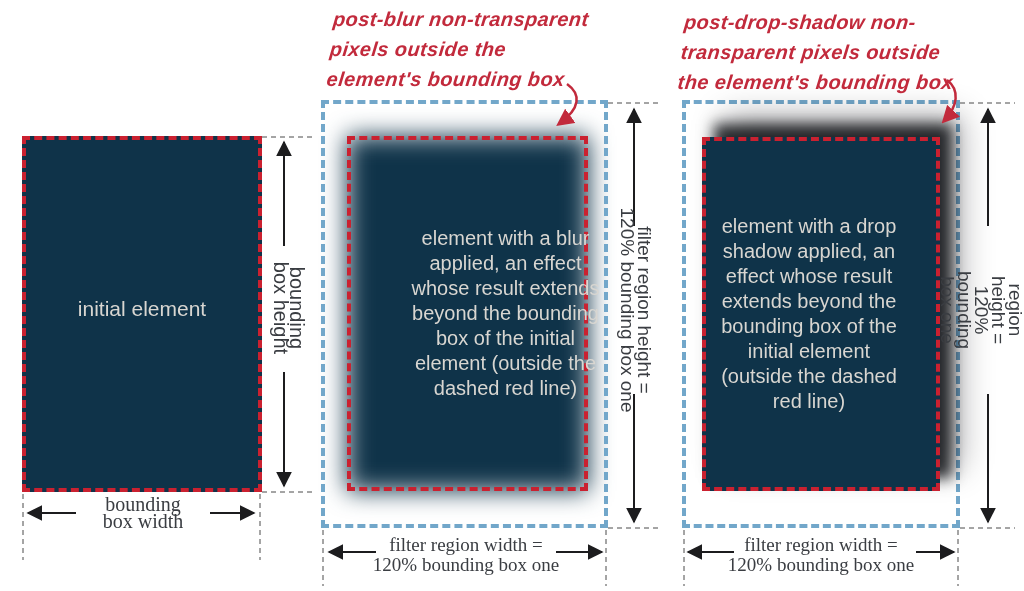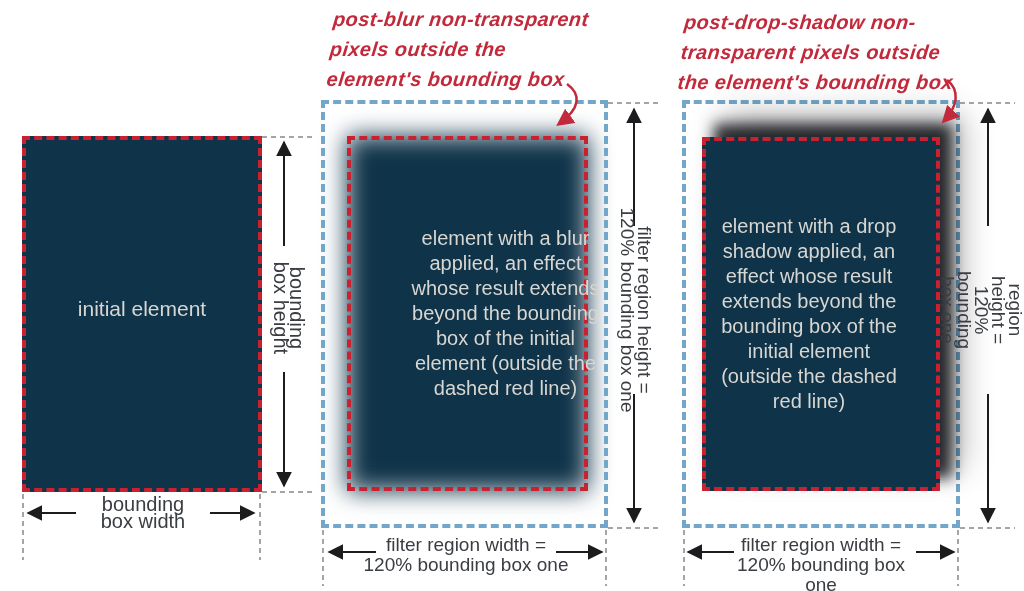--- a/index.html
+++ b/index.html
@@ -38,21 +38,21 @@
   .body-shadow{left:702px;top:137px;width:214px;height:354px;}
   .rect-body .inner{width:220px;}
   .initial-label{
     position:absolute;left:22px;top:297px;width:240px;text-align:center;z-index:5;
     color:#d8d6d1;font-size:21px;
   }
   .measure-label{
     position:absolute;z-index:5;color:#3a3d42;text-align:center;white-space:pre-line;
   }
   .v-label{transform:translate(-50%,-50%) rotate(90deg);font-size:19px;line-height:17px;}
-  .h-label{transform:translate(-50%,0);font-size:19px;line-height:20px;}
+  .h-label{transform:translate(-50%,0);font-size:19px;line-height:20px;font-family:Liberation Serif, serif;}
   .lbl-bbh{left:289px;top:308px;font-size:20px;line-height:16px;}
   .lbl-bbw{left:143px;top:496px;font-size:20px;line-height:17px;}
   .lbl-frh-mid{left:636px;top:310px;}
   .lbl-frh-right{left:990px;top:310px;}
   .lbl-frw-mid{left:466px;top:535px;}
   .lbl-frw-right{left:821px;top:535px;}
   .annotation{
     position:absolute;z-index:5;color:#c22a3c;font-size:20px;line-height:30px;
     font-style:italic;font-weight:bold;white-space:pre-line;letter-spacing:0.4px;
     transform:skewX(-6deg);

